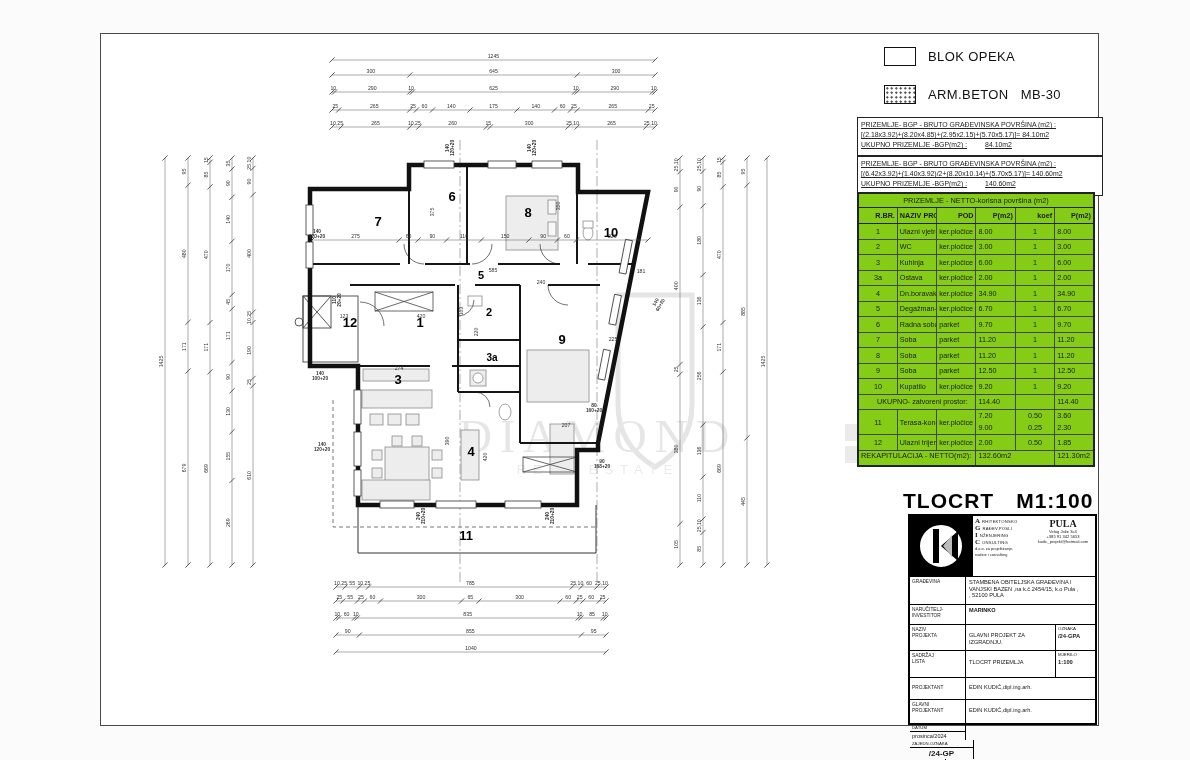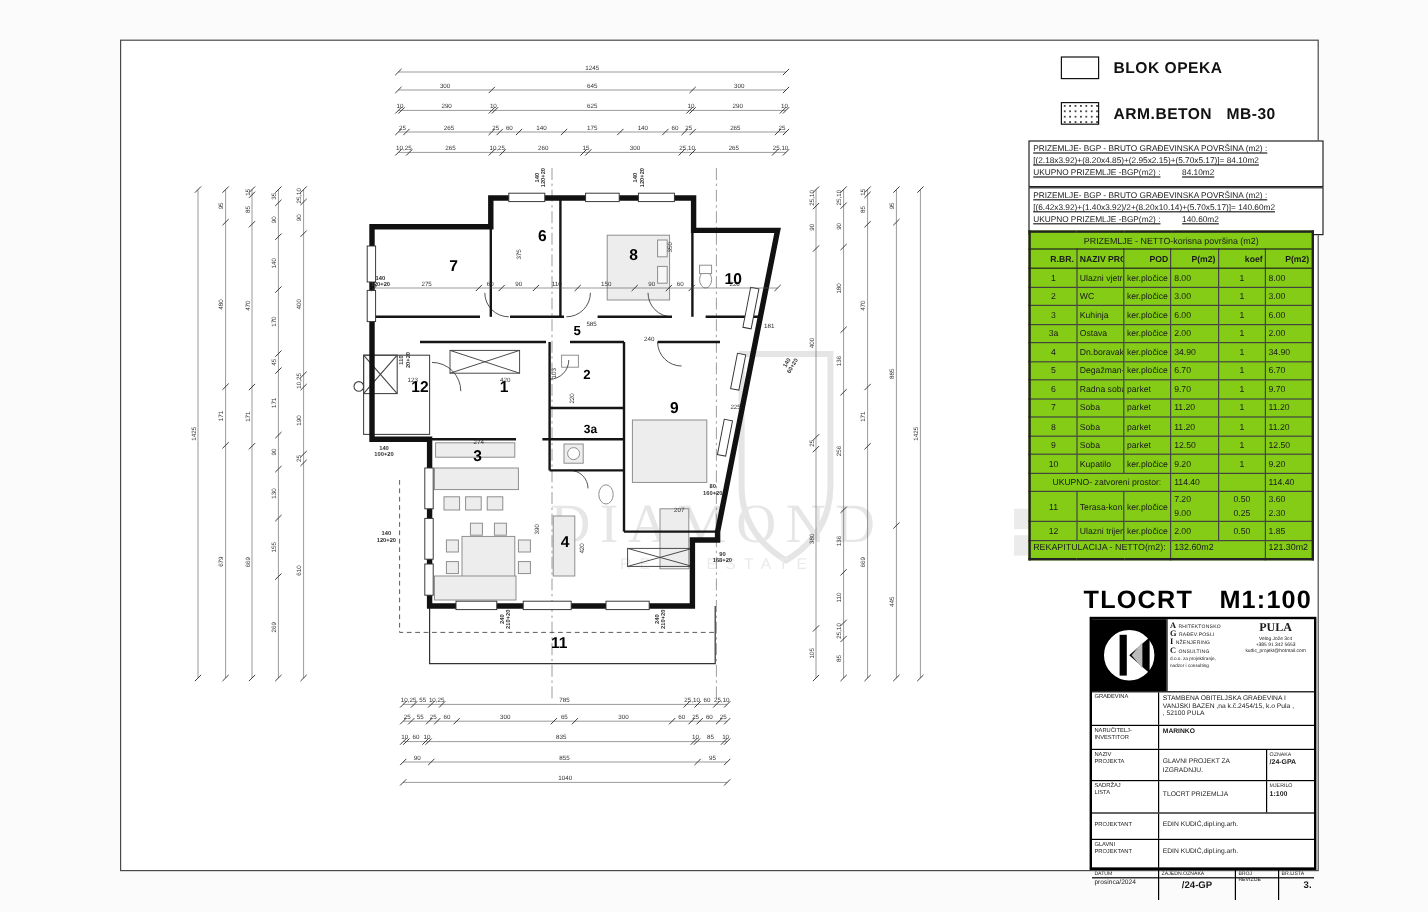--- a/index.html
+++ b/index.html
@@ -7,21 +7,21 @@
        font-family:"Liberation Sans",sans-serif;color:#1a1a1a;overflow:hidden;}
   #sheet-frame{position:absolute;left:100px;top:33px;width:997px;height:691px;
        background:#ffffff;border:1px solid #4a4a4a;}
   #plan{position:absolute;left:100px;top:33px;width:993px;height:690px;}
 
   
   .legend-row{position:absolute;display:flex;align-items:center;gap:12px;}
   .legend-swatch{width:30px;height:17px;border:1.6px solid #111;background:#fff;}
   .legend-swatch.hatched{background-image:radial-gradient(#444 0.9px, transparent 1px);
        background-size:4.5px 4.5px;background-color:#fff;}
-  .legend-label{font-weight:bold;font-size:13px;letter-spacing:0.4px;color:#111;}
+  .legend-label{font-weight:normal;font-size:13px;letter-spacing:0.4px;color:#111;}
 
   
   .bgp-box{position:absolute;left:857px;width:238px;border:1.6px solid #222;background:#fff;
        padding:2px 3px;font-size:6.9px;line-height:1.45;color:#222;}
   .bgp-box div{text-decoration:underline;white-space:nowrap;}
   .bgp-total-val{margin-left:18px;}
 
   
   #netto-table{position:absolute;left:857px;top:192px;width:238px;border-collapse:collapse;
        background:#84cc16;border:2px solid #222;font-size:7.2px;table-layout:fixed;}
@@ -63,21 +63,21 @@
   #tb-pula-name{font-family:"Liberation Serif",serif;font-weight:bold;font-size:10px;}
   .pula-line{font-size:4.1px;line-height:5px;}
   .tb-row{display:flex;border-bottom:1.2px solid #000;box-sizing:border-box;}
   .tb-label{width:56px;border-right:1.2px solid #000;padding:2px 2px;box-sizing:border-box;
        font-size:4.8px;line-height:6px;color:#222;}
   .tb-value{flex:1;padding:2px 3px;box-sizing:border-box;font-size:5.6px;line-height:6.5px;}
   .tb-extra{width:40px;border-left:1.2px solid #000;box-sizing:border-box;padding:1px 2px;}
   .tb-extra .x-label{font-size:4.4px;}
   .tb-extra .x-value{font-size:5.8px;font-weight:bold;margin-top:2px;}
   .bold{font-weight:bold;}
-  #tb-footer{display:flex;height:26px;}
+  #tb-footer{display:flex;height:26px;flex-direction:column;}
   .tbf-cell{border-right:1.2px solid #000;box-sizing:border-box;display:flex;flex-direction:column;}
   .tbf-cell:last-child{border-right:none;}
   .tbf-label{font-size:4.3px;border-bottom:1px solid #000;padding:1px 2px;height:8px;box-sizing:border-box;}
   .tbf-value{padding:1px 2px;font-size:5.5px;}
   .tbf-value.big{font-size:8px;font-weight:bold;}
 </style>
 </head>
 <body>
 
 <div id="sheet-frame"></div>

